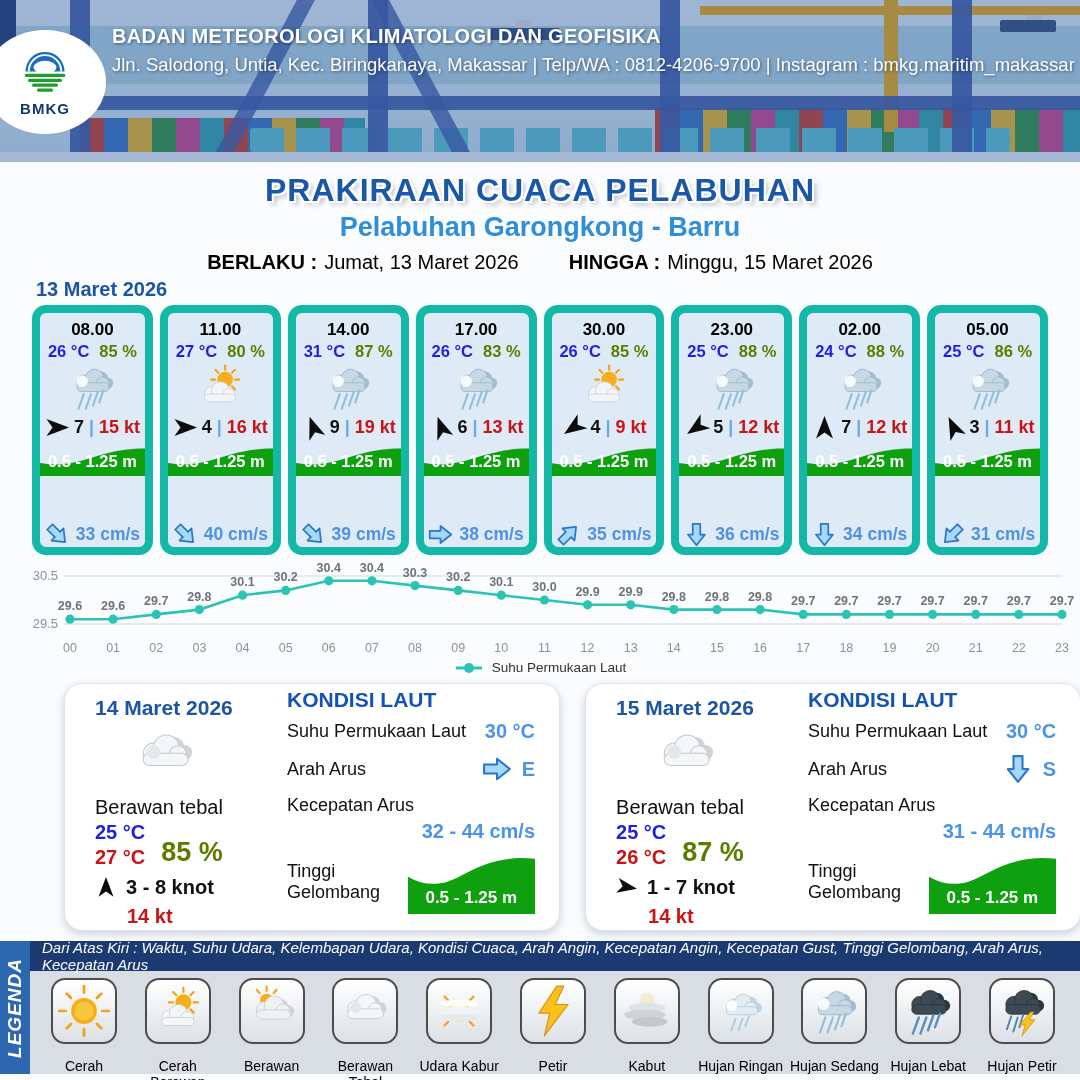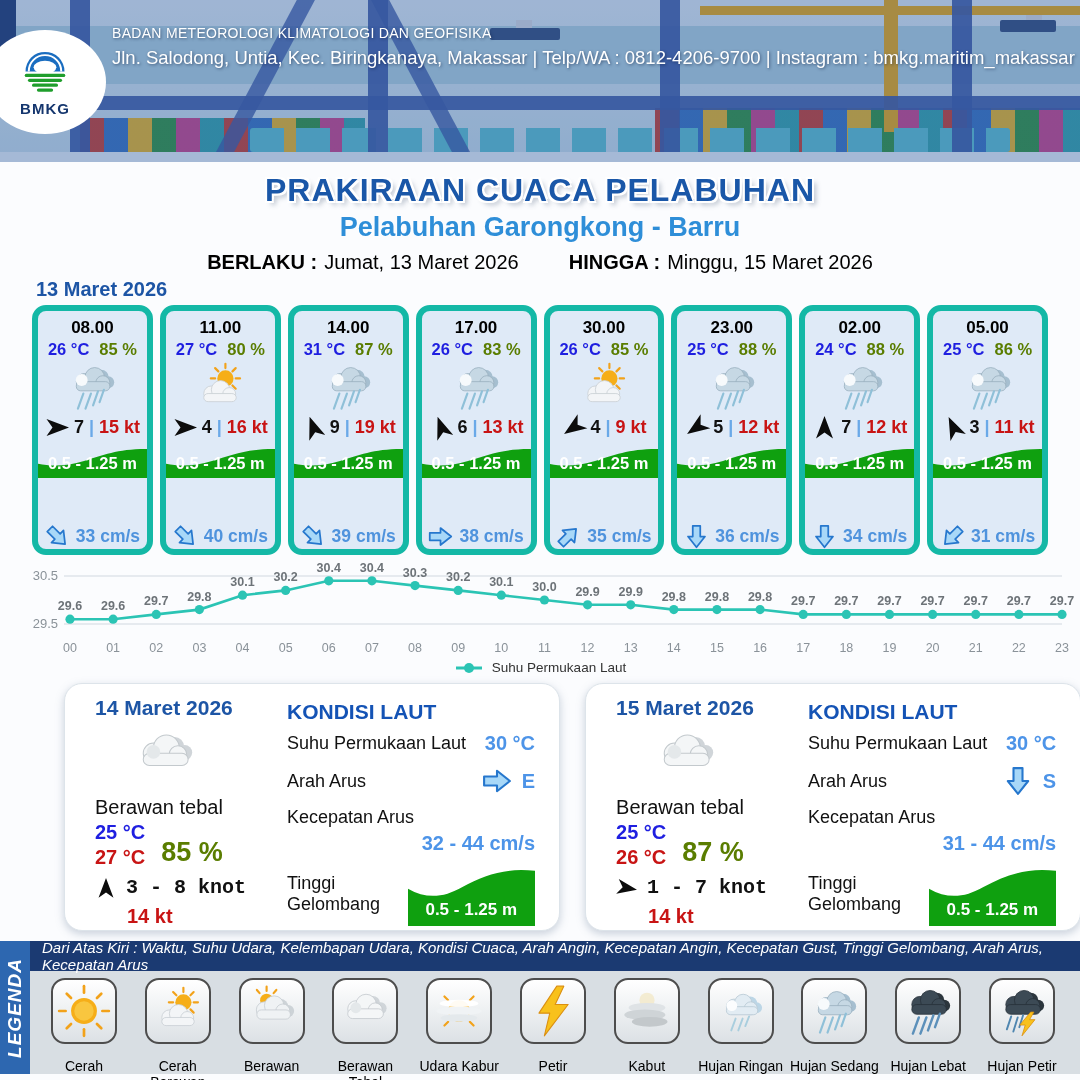--- a/index.html
+++ b/index.html
@@ -23,36 +23,36 @@
       background:repeating-linear-gradient(90deg,#58bfcf 0 34px,rgba(0,0,0,0) 34px 46px);border-radius:3px;}
   .hero .floor{position:absolute;left:0;bottom:0;width:100%;height:10px;background:#dfeef7;}
   .hero .corner{position:absolute;left:0;top:0;width:16px;height:92px;background:#1d3c74;}
   .hero .wash{position:absolute;inset:0;background:rgba(50,80,148,.33);}
   .logo{position:absolute;left:-16px;top:30px;width:122px;height:104px;background:#fff;border-radius:50%;
         display:flex;flex-direction:column;align-items:center;justify-content:center;z-index:5;}
   .logo svg{width:58px;height:52px;}
   .logo-text{font-weight:bold;font-size:15px;color:#15366e;letter-spacing:1px;margin-top:1px;}
   .htext{position:absolute;left:112px;top:25px;z-index:5;color:#fff;
          text-shadow:1px 1px 3px rgba(10,25,60,.55);}
-  .org{font-size:14px;font-weight:normal;letter-spacing:.3px;}
+  .org{font-size:20px;font-weight:bold;letter-spacing:.3px;}
   .station{font-size:33px;font-weight:bold;margin-top:3px;}
   .addr{font-size:18.5px;margin-top:6px;}
 
   
   .titleblock{text-align:center;margin-top:10px;}
   .t-main{margin:0;font-size:32px;font-weight:bold;letter-spacing:1px;color:#1a57a8;
       text-shadow:-2px -2px 0 #fff,2px -2px 0 #fff,-2px 2px 0 #fff,2px 2px 0 #fff,4px 4px 5px rgba(60,80,110,.35);}
   .t-sub{margin:3px 0 8px;font-size:27px;font-weight:bold;color:#2e8ed8;}
   .validity{display:flex;justify-content:center;gap:50px;font-size:20px;color:#000;}
   .validity b{margin-right:7px;}
 
   
   .daylabel{margin:4px 0 4px 36px;font-size:20px;font-weight:bold;color:#1d55a5;}
   .cards{display:flex;gap:7px;padding:0 32px;}
-  .card{width:121px;height:250px;background:#dfeaf7;border:6px solid #14b8a6;border-radius:14px;
+  .card{width:121px;height:250px;background:#dfeaf7;border:8px solid #14b8a6;border-radius:14px;
         box-sizing:border-box;overflow:hidden;display:flex;flex-direction:column;align-items:center;}
   .time{margin-top:7px;font-size:17px;font-weight:bold;color:#000;}
   .tr{display:flex;gap:10px;margin-top:2px;font-size:16.5px;font-weight:bold;}
   .t{color:#1f1fe0;} .h{color:#5a7d00;}
   .wicon{width:86px;height:80px;margin-top:1px;}
   .windrow{display:flex;align-items:center;gap:4px;margin-top:1px;}
   .dart{width:25px;height:25px;transform-box:fill-box;transform-origin:center;}
   .wn{font-size:18px;font-weight:bold;color:#111;}
   .sep{font-size:18px;font-weight:bold;color:#6aa9e8;margin:0 1px;}
   .gust{font-size:18px;font-weight:bold;color:#c81414;}
@@ -75,24 +75,24 @@
   .daycard{flex:1;height:248px;background:#fff;border:1px solid #dde4ea;border-radius:18px;
            box-shadow:0 3px 8px rgba(110,130,155,.35);display:flex;box-sizing:border-box;}
   .dc-left{width:210px;padding:12px 0 0 30px;box-sizing:border-box;}
   .dc-date{font-size:21px;font-weight:bold;color:#1d55a5;}
   .dc-cloud{width:80px;height:68px;margin:2px 0 0 30px;}
   .dc-cond{font-size:20px;color:#111;margin-top:2px;}
   .dc-temps{display:flex;align-items:flex-end;gap:16px;margin-top:2px;}
   .dc-t1{font-size:20px;font-weight:bold;color:#1f1fe0;}
   .dc-t2{font-size:20px;font-weight:bold;color:#c81414;margin-top:2px;}
   .dc-rh{font-size:27px;font-weight:bold;color:#5a7d00;margin-bottom:1px;}
-  .dc-wind{display:flex;align-items:center;gap:9px;margin-top:7px;font-size:20px;font-weight:bold;color:#111;font-family:Liberation Mono, monospace;}
+  .dc-wind{display:flex;align-items:flex-start;gap:9px;margin-top:7px;font-size:20px;font-weight:bold;color:#111;}
   .dart.sm{width:22px;height:22px;}
   .dc-gust{font-size:20px;font-weight:bold;color:#c81414;margin:6px 0 0 32px;}
-  .dc-right{flex:1;padding:16px 24px 0 12px;}
+  .dc-right{flex:1;padding:4px 24px 0 12px;}
   .dc-kl{font-size:21px;font-weight:bold;color:#1453b5;margin-bottom:8px;}
   .krow{display:flex;justify-content:space-between;align-items:center;margin-bottom:11px;}
   .klabel{font-size:18px;color:#111;}
   .kval{font-size:20px;font-weight:bold;color:#4d94e8;}
   .kdir{display:flex;align-items:center;gap:10px;}
   .cur.sm{width:30px;height:30px;}
   .krow.col{flex-direction:column;align-items:stretch;margin-bottom:7px;}
   .kval.right{align-self:flex-end;margin-top:4px;}
   .krow.wrow{align-items:center;margin-bottom:0;}
   .wavebadge{position:relative;width:155px;height:64px;}

